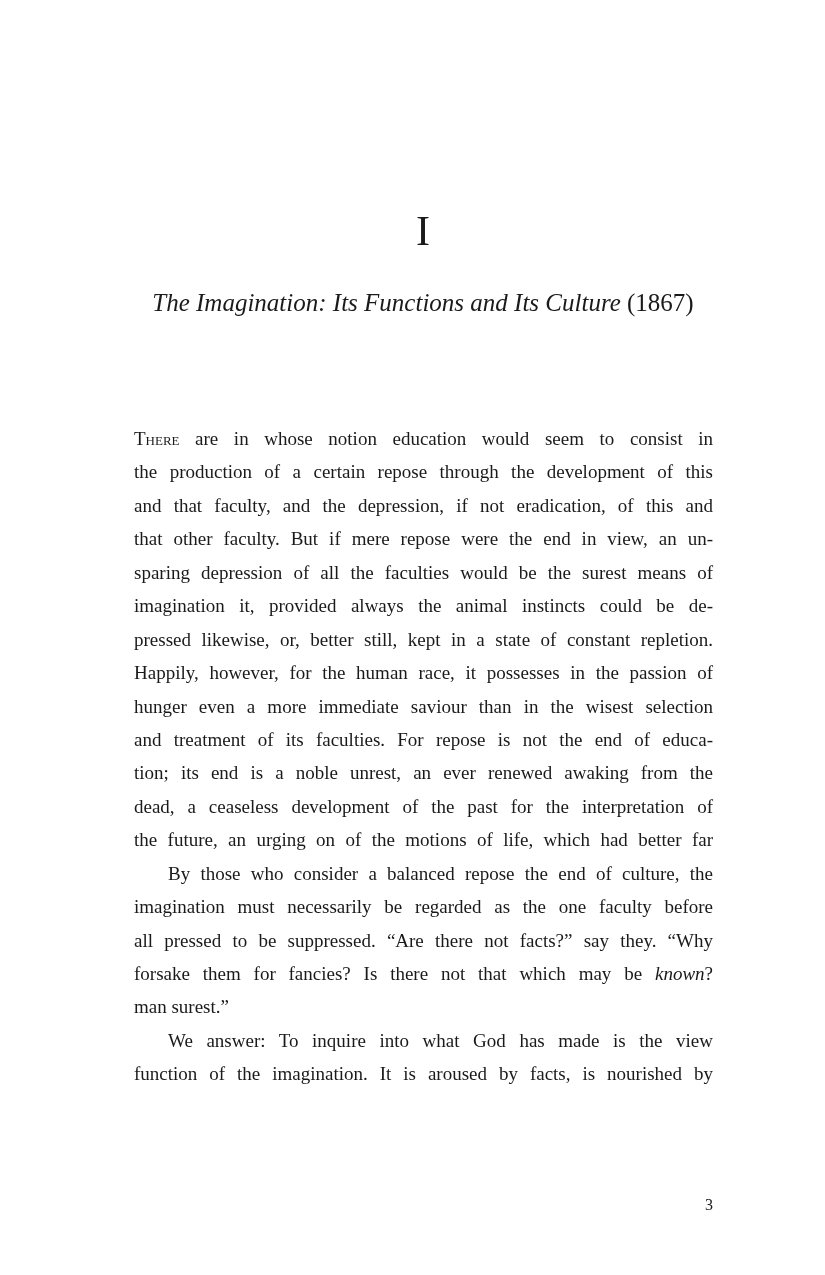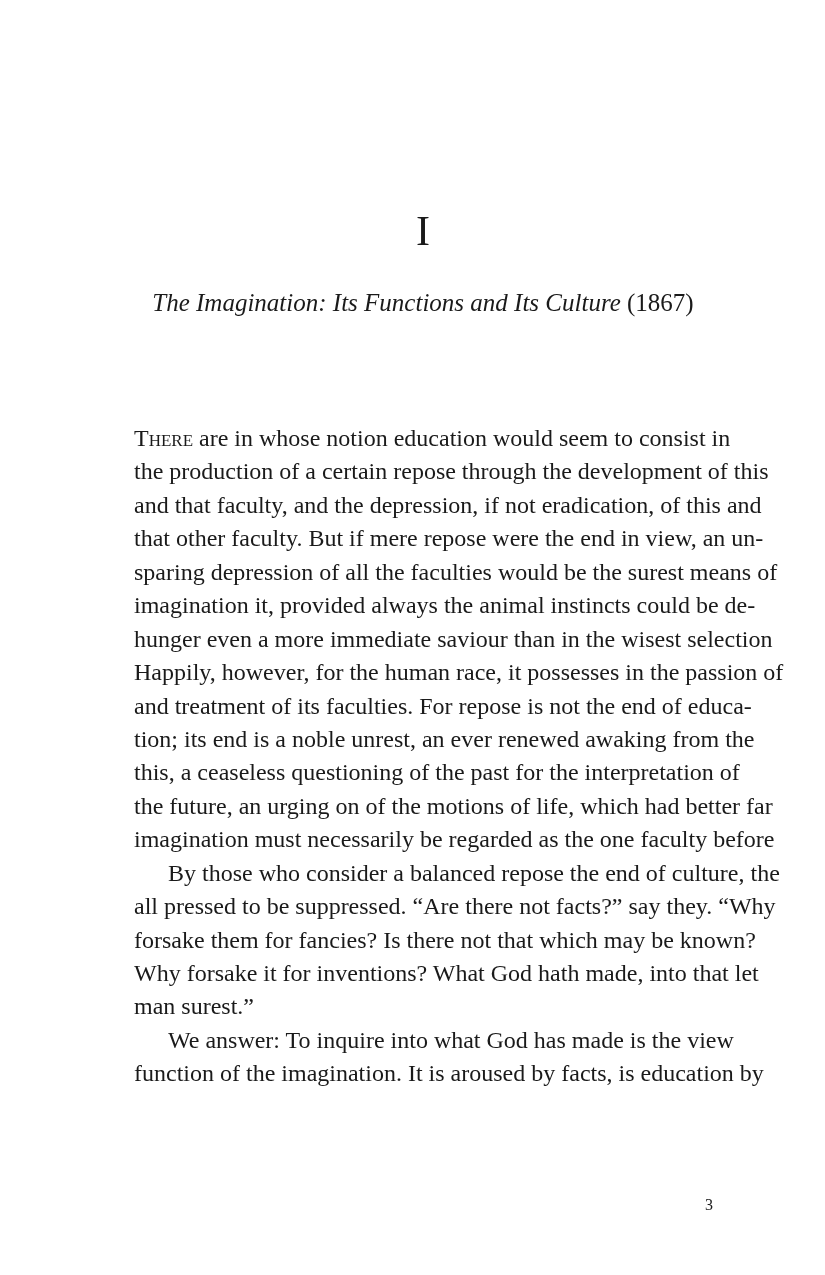--- a/index.html
+++ b/index.html
@@ -42,40 +42,40 @@
     line-height: 34px;
     font-weight: normal;
     margin: 0;
   }
   .chapter-title .title-italic { font-style: italic; }
   .body-text {
     position: absolute;
     left: 134px;
     top: 422px;
     width: 579px;
-    font-size: 24px;
+    font-size: 19px;
   }
   .line {
     display: block;
     height: 33.45px;
     line-height: 33.45px;
     white-space: nowrap;
     text-align: justify;
     text-align-last: justify;
   }
   .line.last {
     text-align-last: left;
   }
   .line.indent {
     padding-left: 34px;
   }
   .smallcaps {
     font-variant: small-caps;
   }
-  .em { }
+  .em { font-style: italic; }
   .page-number {
     position: absolute;
     top: 1195px;
     left: 660px;
     width: 53px;
     text-align: right;
     font-size: 16px;
     line-height: 20px;
   }
 </style>
@@ -93,39 +93,39 @@
 
   <div class="body-text">
 
     <div>
       <span class="line"><span class="smallcaps">There</span><span> are in whose notion education would seem to consist in</span></span>
       <span class="line">the production of a certain repose through the development of this</span>
       <span class="line">and that faculty, and the depression, if not eradication, of this and</span>
       <span class="line">that other faculty. But if mere repose were the end in view, an un-</span>
       <span class="line">sparing depression of all the faculties would be the surest means of</span>
       <span class="line">imagination it, provided always the animal instincts could be de-</span>
+      <span class="line">pressed likewise, or, better still, kept in a state of constant repletion.</span>
+      <span class="line">Happily, however, for the human race, it possesses in the passion of</span>
       <span class="line">hunger even a more immediate saviour than in the wisest selection</span>
-      <span class="line">Happily, however, for the human race, it possesses in the passion of</span>
       <span class="line">and treatment of its faculties. For repose is not the end of educa-</span>
       <span class="line">tion; its end is a noble unrest, an ever renewed awaking from the</span>
-      <span class="line">this, a ceaseless questioning of the past for the interpretation of</span>
+      <span class="line">dead, a ceaseless development of the past for the interpretation of</span>
       <span class="line">the future, an urging on of the motions of life, which had better far</span>
     </div>
 
     <div>
+      <span class="line indent">By those who consider a balanced repose the end of culture, the</span>
       <span class="line">imagination must necessarily be regarded as the one faculty before</span>
-      <span class="line indent">By those who consider a balanced repose the end of culture, the</span>
       <span class="line">all pressed to be suppressed. “Are there not facts?” say they. “Why</span>
       <span class="line"><span>forsake them for fancies? Is there not that which may be </span><span class="em">known</span><span>?</span></span>
-      <span class="line">Why forsake it for inventions? What God hath made, into that let</span>
       <span class="line last">man surest.”</span>
     </div>
 
     <div>
       <span class="line indent">We answer: To inquire into what God has made is the view</span>
-      <span class="line">function of the imagination. It is aroused by facts, is education by</span>
+      <span class="line">function of the imagination. It is aroused by facts, is nourished by</span>
     </div>
 
   </div>
 
   <div class="page-number">3</div>
 
 </div>
 
 </body></html>

